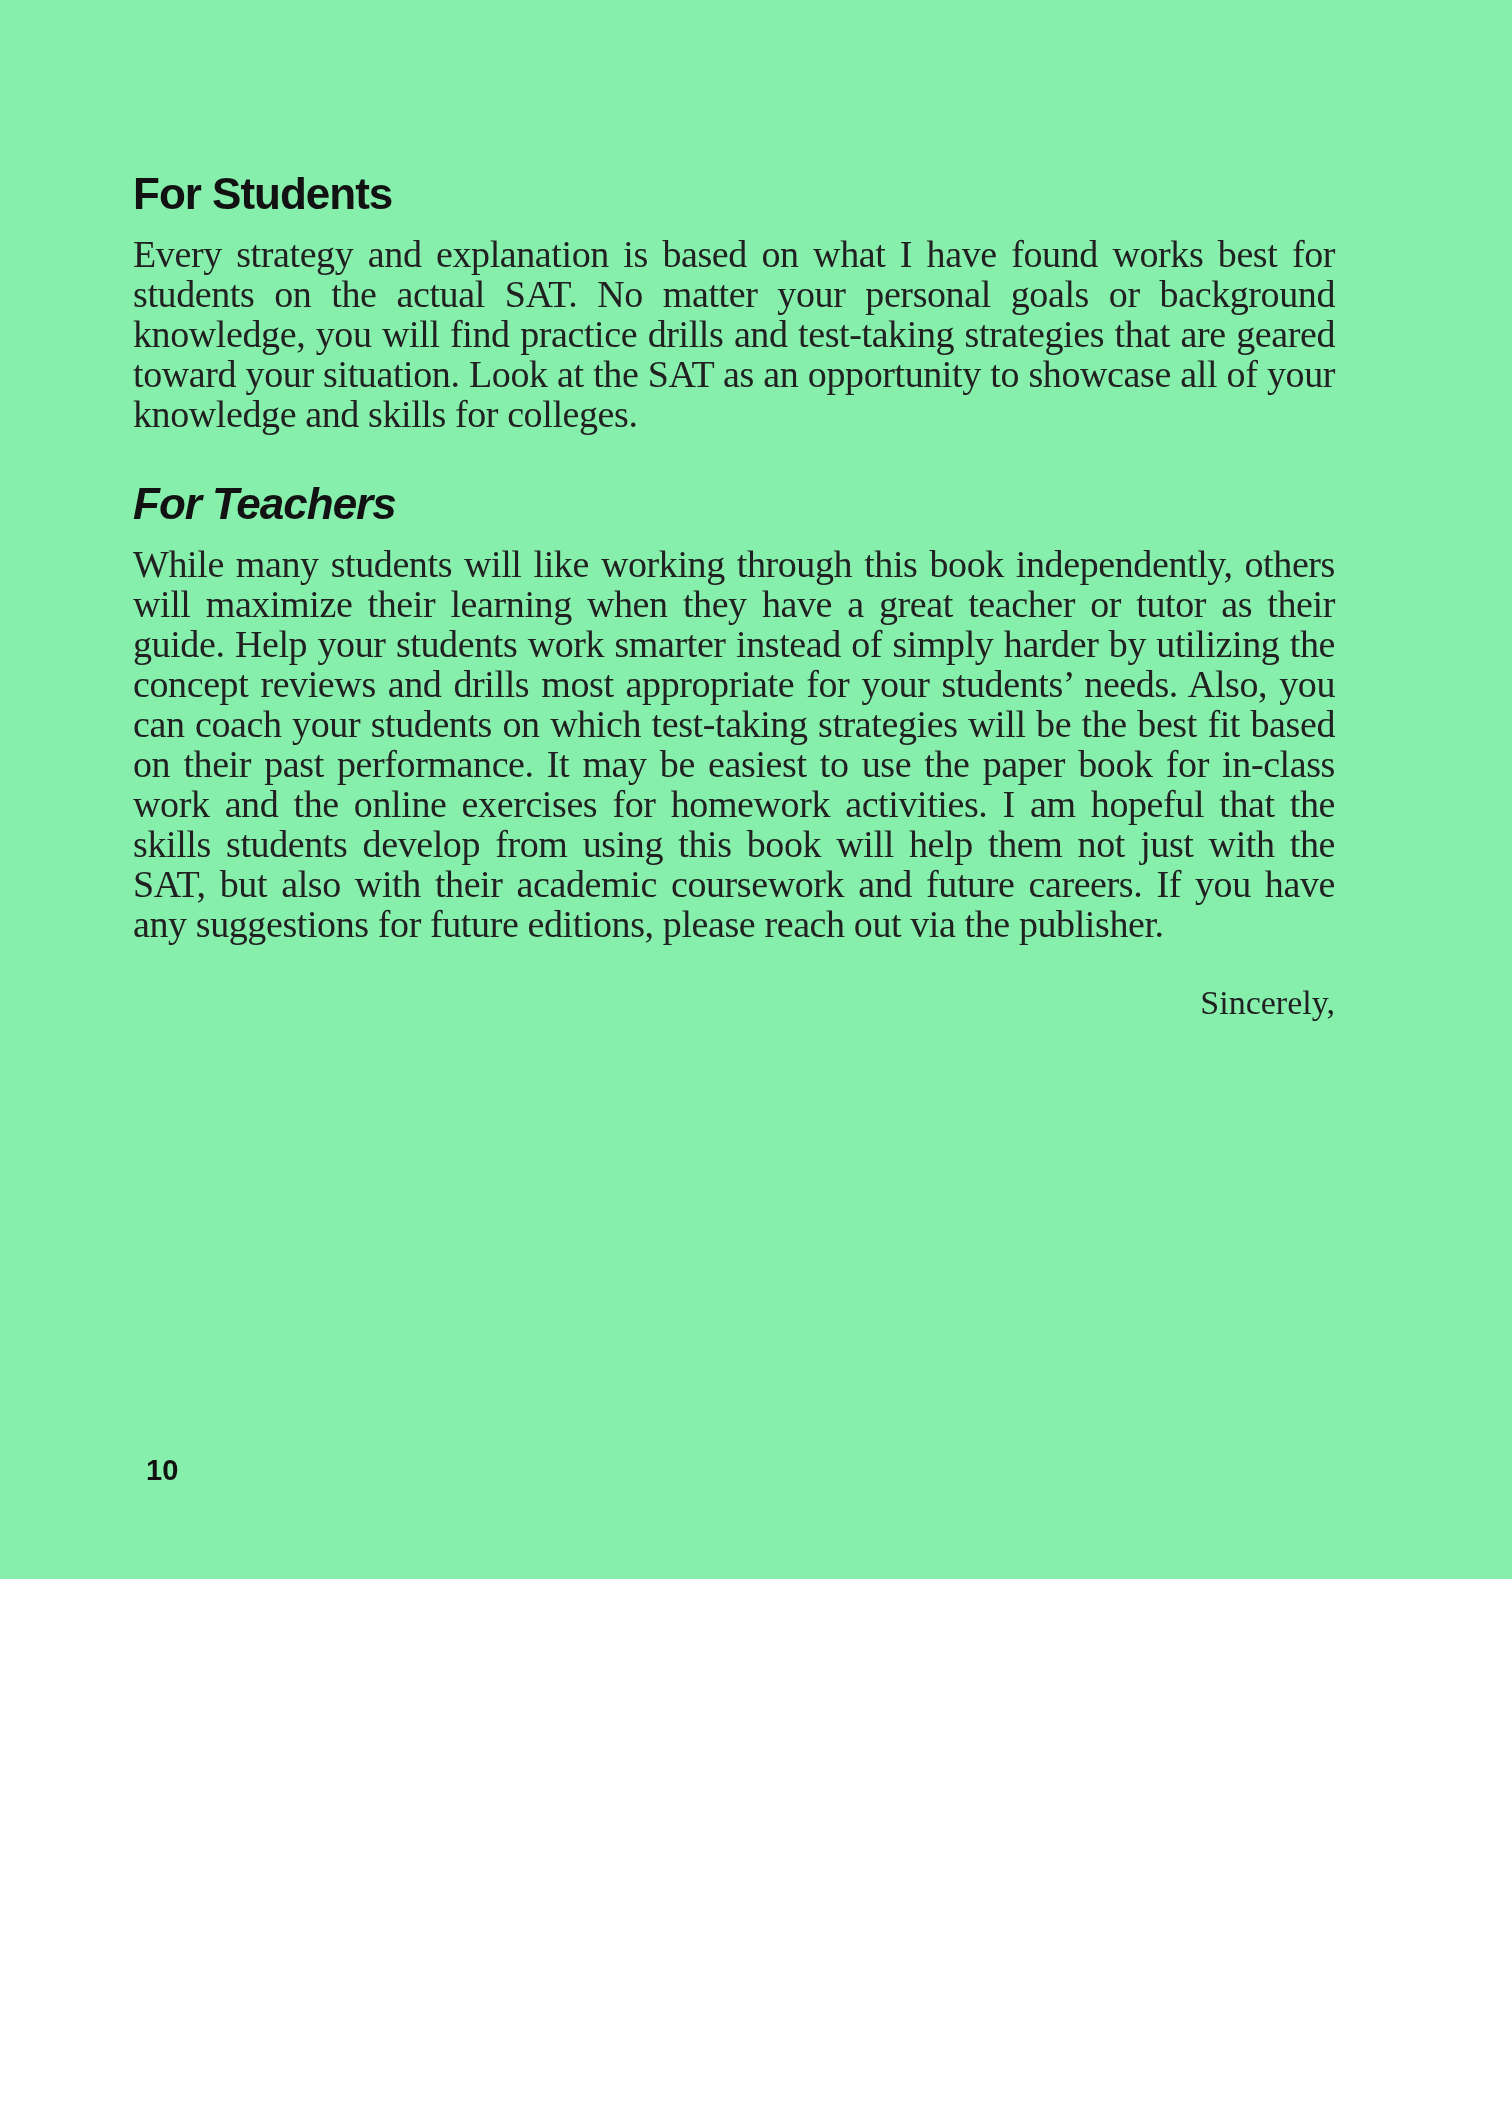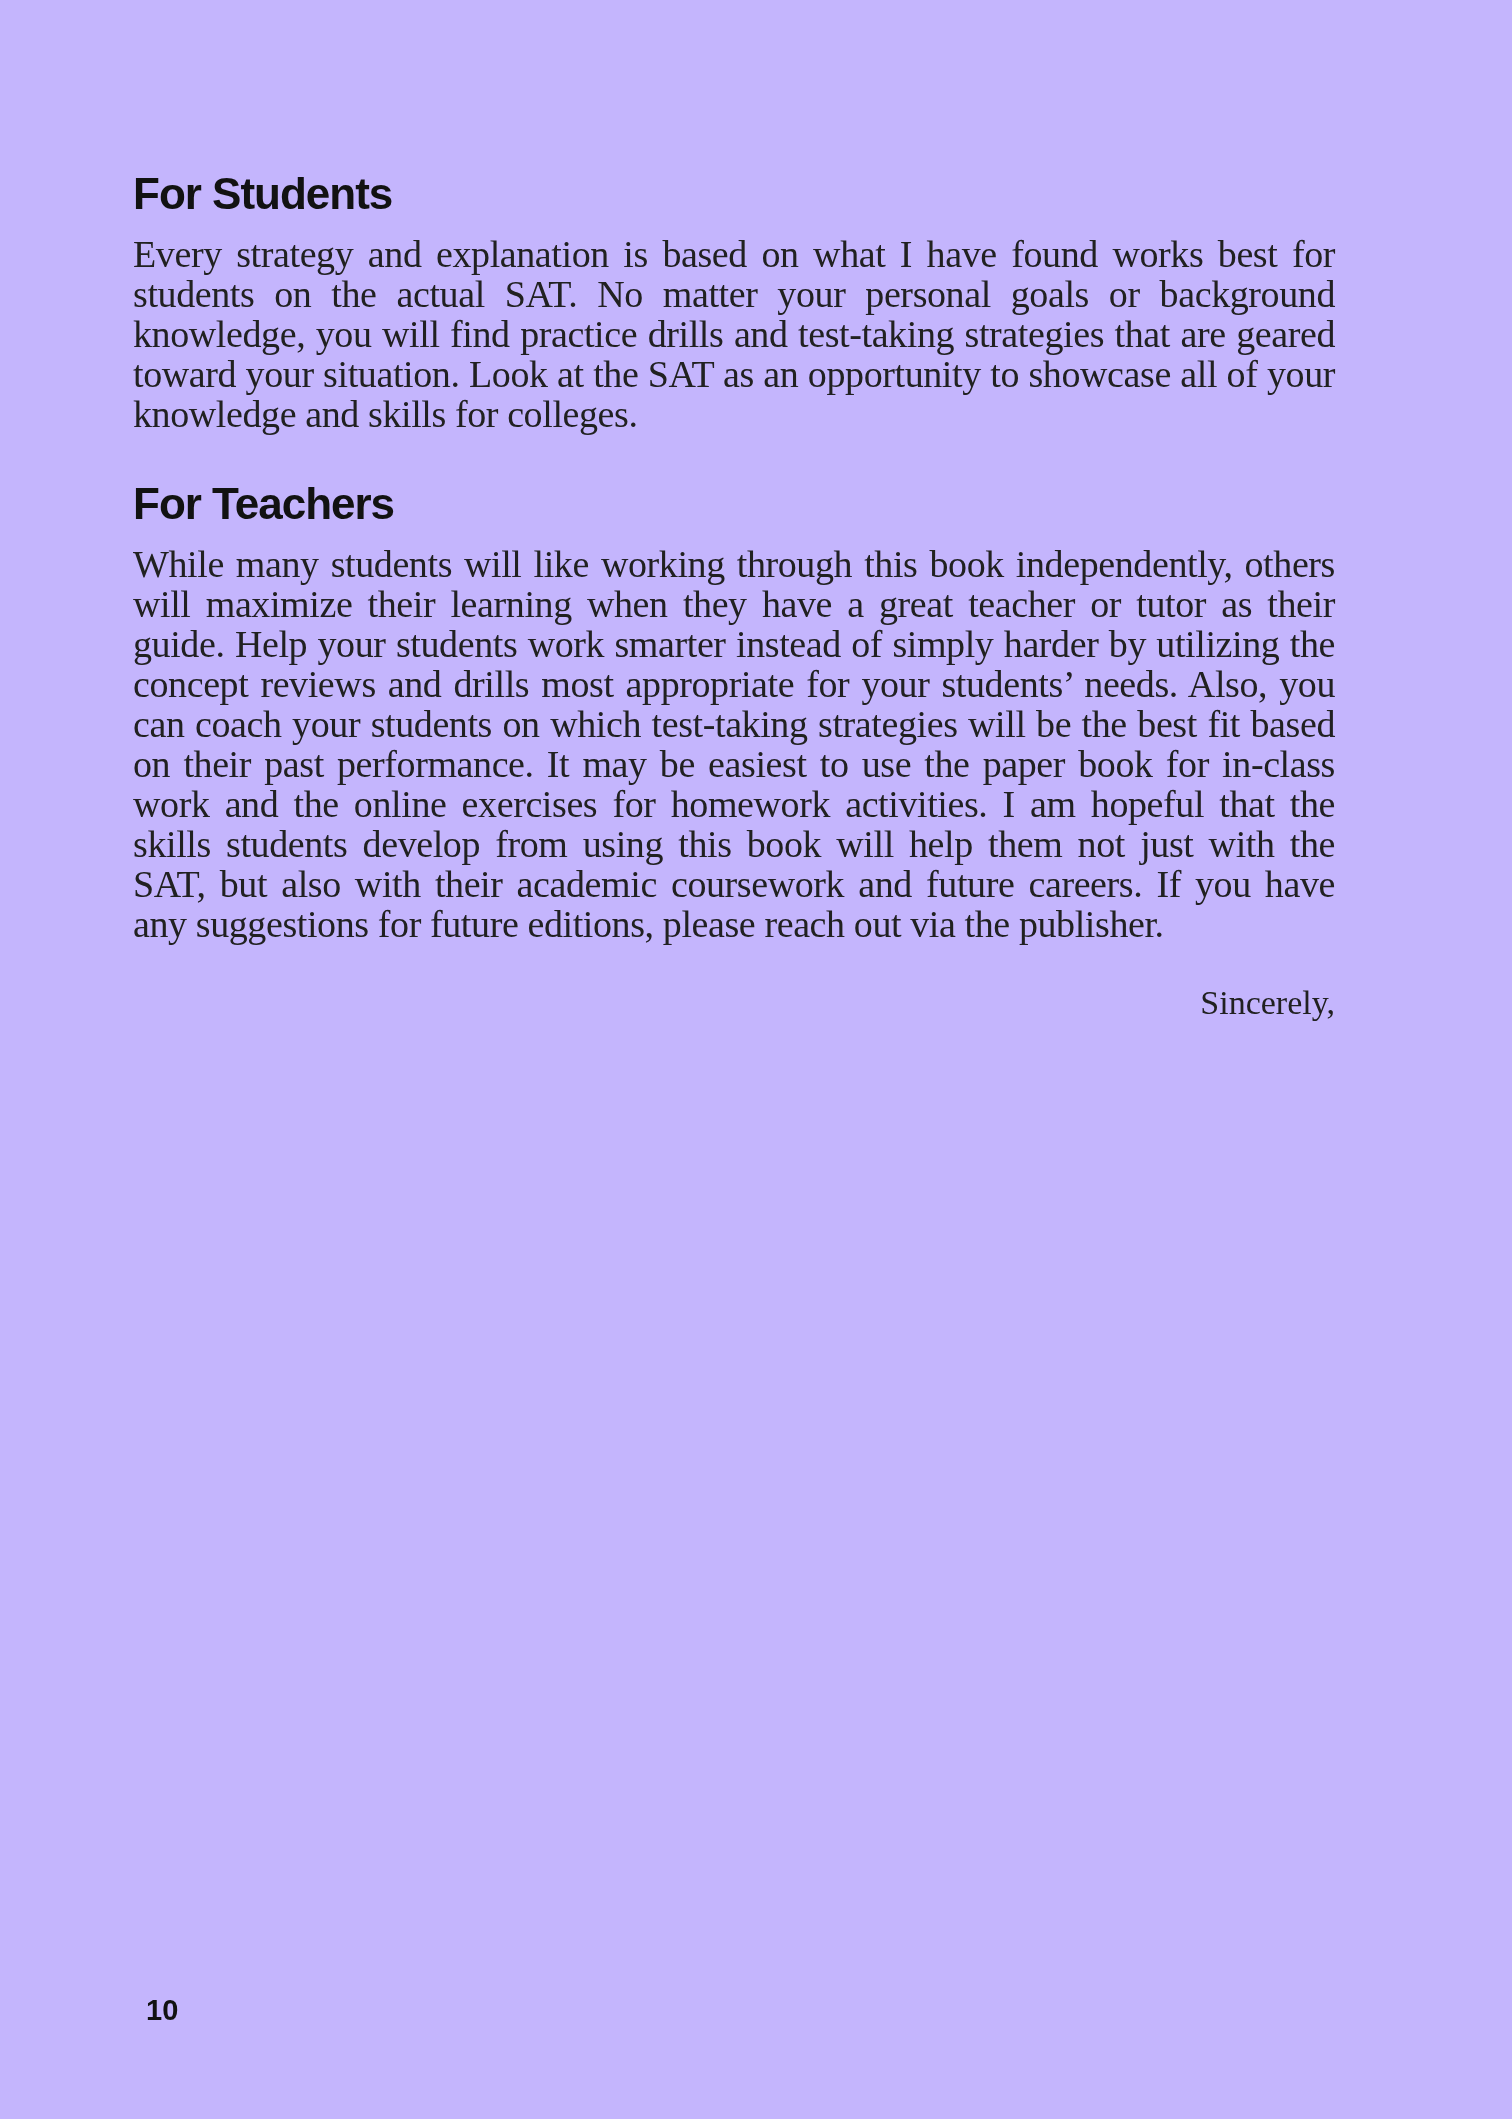--- a/index.html
+++ b/index.html
@@ -3,22 +3,22 @@
 <meta charset="utf-8">
 <style>
   html, body {
     margin: 0;
     padding: 0;
     background: #ffffff;
   }
   .page {
     position: relative;
     width: 1512px;
-    height: 2119px;
-    background: #c4b5fd;
+    height: 1579px;
+    background: #86efac;
     overflow: hidden;
   }
   .content {
     position: absolute;
     top: 0;
     left: 133px;
     width: 1202px; 
     color: #1e1e1e;
     font-family: "Liberation Serif", serif;
   }
@@ -29,20 +29,21 @@
     line-height: 48px;
     letter-spacing: -1px;
     color: #121212;
     margin: 0;
   }
   .section-students .section-heading {
     margin-top: 170px;
   }
   .section-teachers .section-heading {
     margin-top: 46px;
+    font-style: italic;
   }
   .section-body {
     margin: 16px 0 0 0;
     font-size: 38px;
     line-height: 40px;
     letter-spacing: -0.4px;
     text-align: justify;
     color: #212121;
   }
   .signoff {

